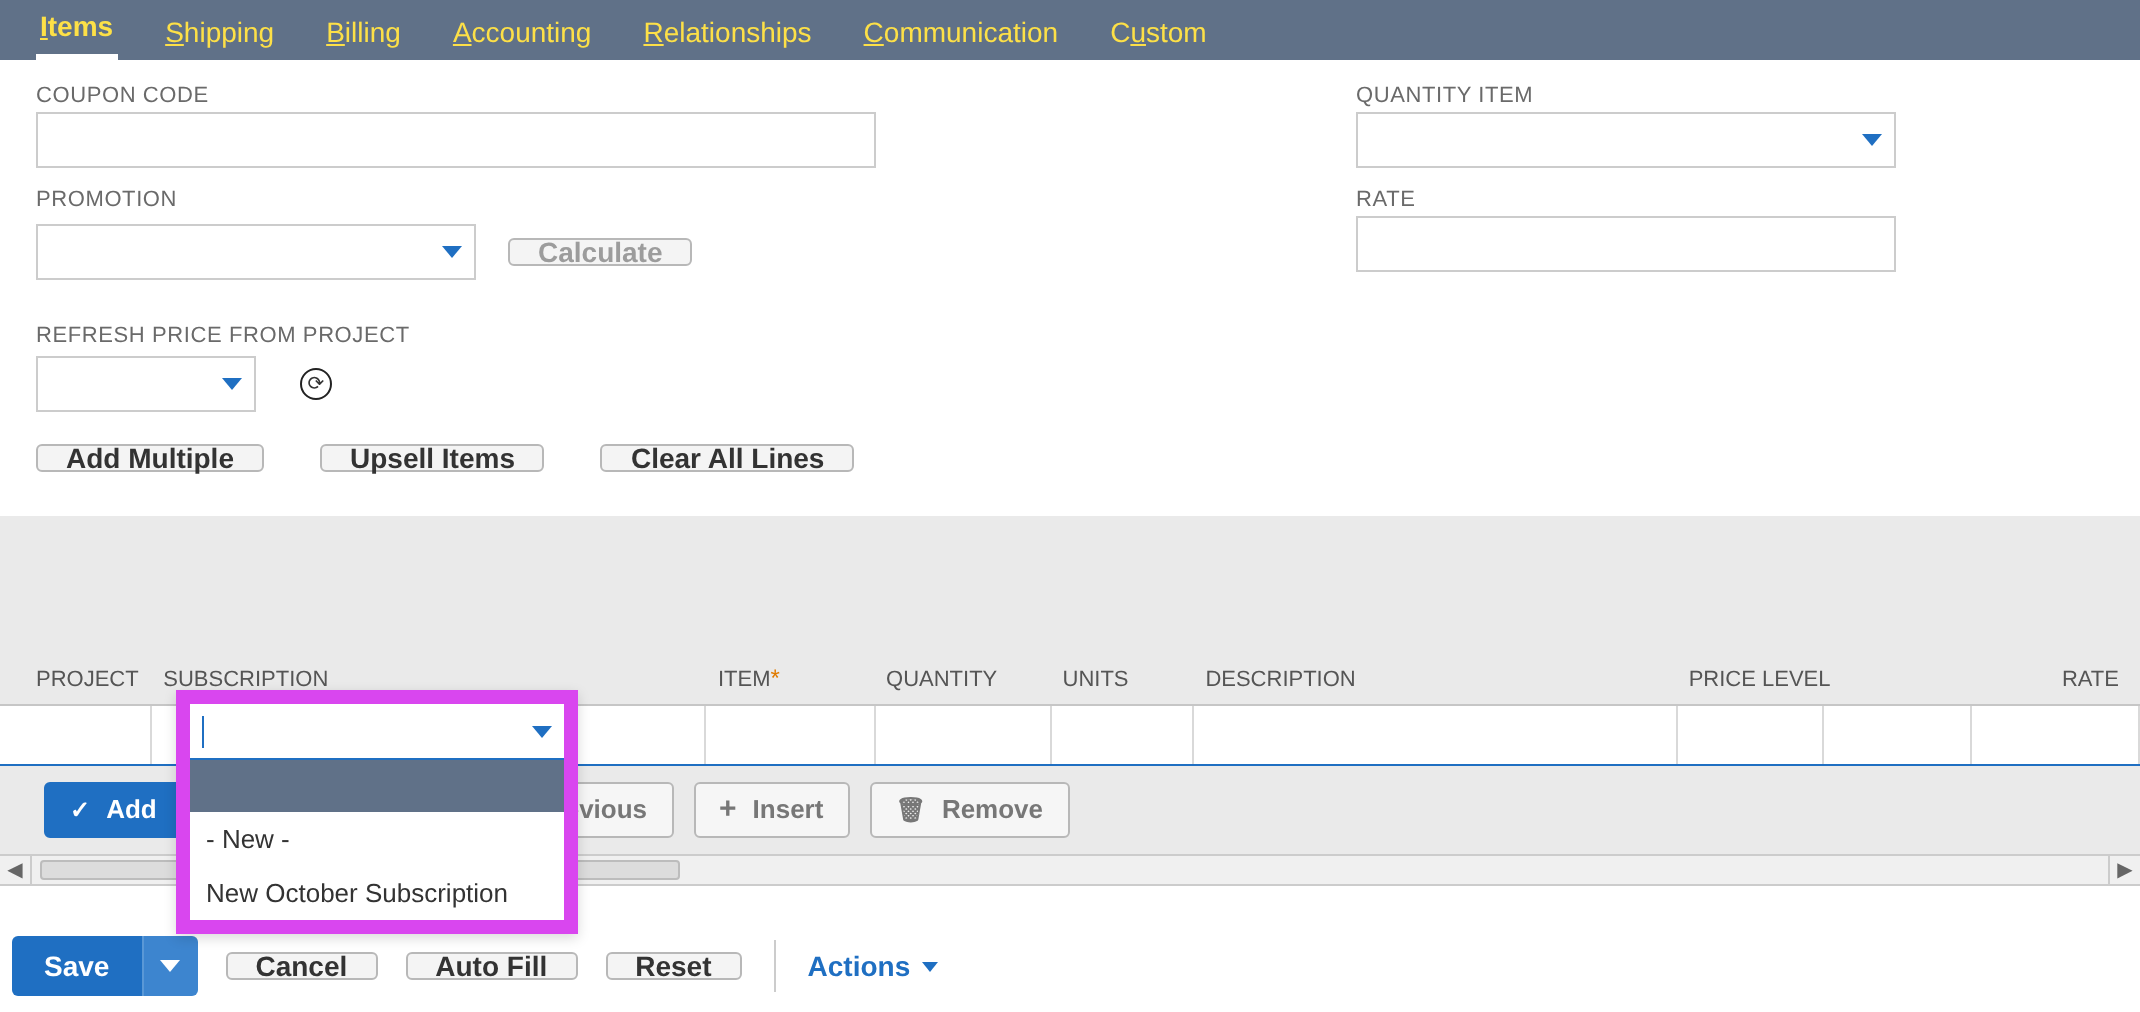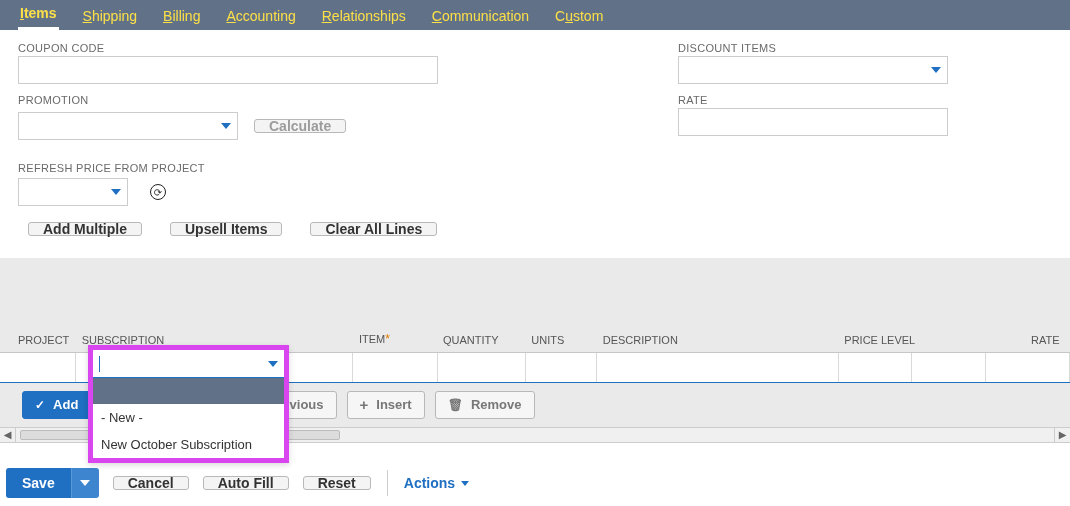--- a/index.html
+++ b/index.html
@@ -79,21 +79,21 @@
     height: 14px;
     padding: 0 14px;
     border-radius: 3px;
     cursor: pointer;
     display: inline-flex;
     align-items: center;
     gap: 8px;
     font-weight: 600;
   }
   .btn.disabled { color: #9c9c9c; cursor: default; }
-  .btn-row { display: flex; gap: 28px; margin-top: 16px; margin-left: 10px; }
+  .btn-row { display: flex; gap: 28px; margin-top: 16px; }
 
   .refresh-row { margin-top: 22px; }
   .refresh-inline { display: flex; align-items: center; gap: 22px; margin-top: 4px; }
   .refresh-icon {
     width: 16px; height: 16px;
     border: 1.5px solid #222; border-radius: 50%;
     display:flex;align-items:center;justify-content:center;
     font-size:10px;
     position: relative;
   }
@@ -226,21 +226,21 @@
   .plus-icon::before { content:"+"; font-size:15px; font-weight:700; }
   .trash-icon::before { content:"🗑"; font-size:12px; filter:grayscale(1);}
 
   
   .dropdown-overlay {
     position: absolute;
     left: 88px;
     top: 345px;
     width: 201px;
     background:#fff;
-    border:5px solid #d946ef;
+    border:7px solid #d946ef;
     z-index: 50;
     box-shadow: 0 2px 6px rgba(0,0,0,0.15);
   }
   .dropdown-overlay .dd-input {
     display:flex;align-items:center;justify-content:space-between;
     padding:4px 6px;height:28px;border-bottom:1px solid #1f6fc2;
   }
   .dropdown-overlay .dd-input .cursor {
     width:1px;height:16px;background:#1f6fc2;
   }
@@ -302,21 +302,21 @@
       </div>
 
       <div class="btn-row">
         <button class="btn">Add Multiple</button>
         <button class="btn">Upsell Items</button>
         <button class="btn">Clear All Lines</button>
       </div>
     </div>
 
     <div class="col-right">
-      <div class="field-label">DISCOUNT ITEMS</div>
+      <div class="field-label">QUANTITY ITEM</div>
       <div class="select-input w270">
         <span></span>
         <span class="caret-down"></span>
       </div>
       <div style="height:10px"></div>
       <div class="field-label">RATE</div>
       <input class="text-input" style="width: 270px;" type="text" value="">
     </div>
   </div>
 </div>

